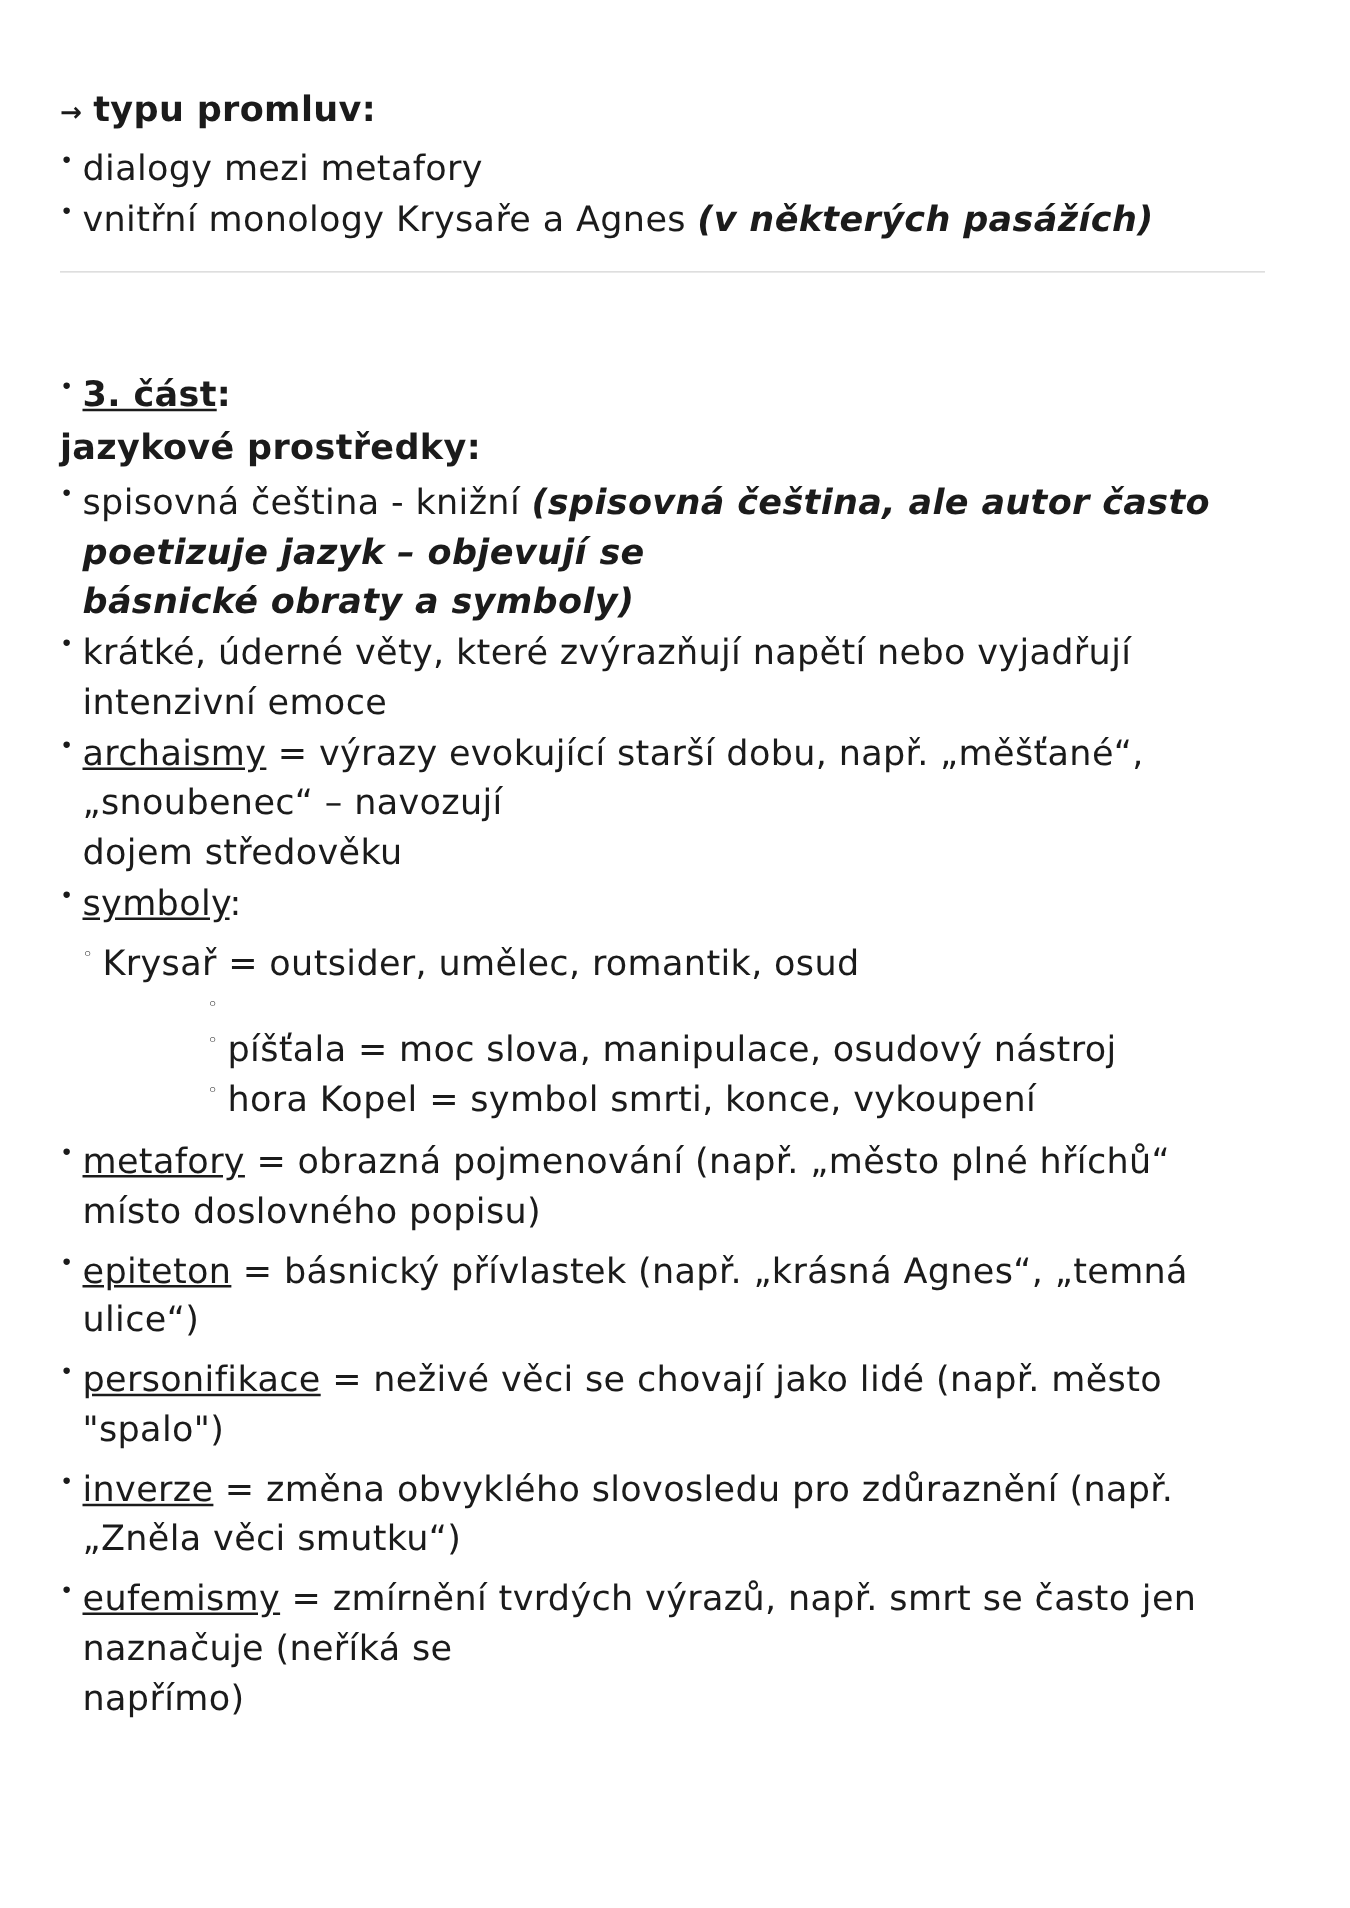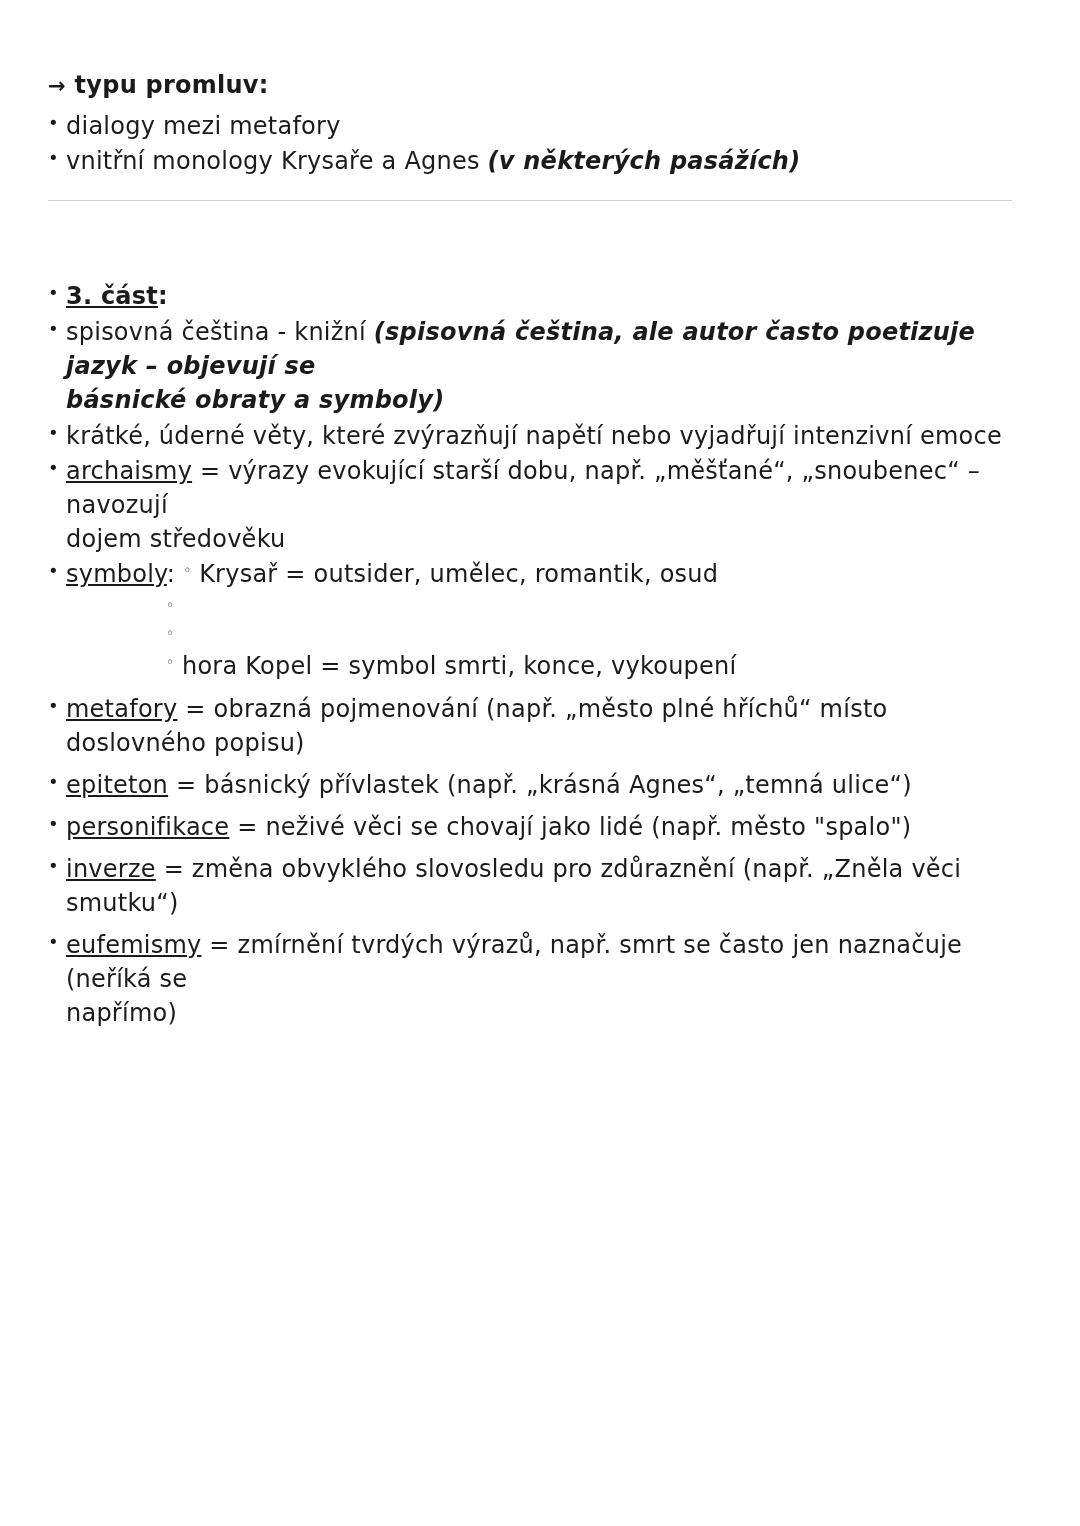--- a/index.html
+++ b/index.html
@@ -23,21 +23,21 @@
     padding: 0;
     box-sizing: border-box;
   }
   .content {
     position: absolute;
     left: 48px;
     top: 68px;
     width: 964px;
   }
   .line {
-    font-size: 24px;
+    font-size: 28px;
     line-height: 1.42;
     color: #1b1b1b;
     letter-spacing: 0.01em;
   }
   .bold { font-weight: 700; }
   .italic { font-style: italic; font-weight: bold; }
   .underline { text-decoration: underline; text-underline-offset: 2px; }
 
   
   .arrow-row {
@@ -83,20 +83,21 @@
   }
   .sub-head {
     margin-bottom: 4px;
   }
 
   
   .sym-row {
     display: flex;
     align-items: flex-start;
     gap: 8px;
+    flex-direction: column;
   }
   .sym-label {
     flex: 0 0 auto;
   }
   .sym-list {
     flex: 1 1 auto;
   }
   .circ-row {
     display: flex;
     align-items: flex-start;
@@ -139,20 +140,21 @@
 
     <hr class="rule">
 
     <div class="gap-big"></div>
 
     <div class="bullet-row sec-head">
       <span class="bullet-dot">•</span>
       <span class="line bullet-text"><span class="bold underline">3. část</span><span class="bold">:</span></span>
     </div>
 
+    <div class="line bold sub-head">jazykové prostředky:</div>
 
     <div class="bullet-row">
       <span class="bullet-dot">•</span>
       <span class="line bullet-text">
         <span>spisovná čeština - knižní </span><span class="italic">(spisovná čeština, ale autor často poetizuje jazyk – objevují se</span>
         <div class="italic">básnické obraty a symboly)</div>
       </span>
     </div>
 
     <div class="bullet-row">
@@ -179,20 +181,21 @@
               <span class="line">Krysař = outsider, umělec, romantik, osud</span>
             </div>
           </span>
         </div>
         <div class="sym-sub-indent">
           <div class="circ-row">
             <span class="circ-dot">◦</span>
           </div>
           <div class="circ-row">
             <span class="circ-dot">◦</span>
+            <span class="line">píšťala = moc slova, manipulace, osudový nástroj</span>
           </div>
           <div class="circ-row">
             <span class="circ-dot">◦</span>
             <span class="line">hora Kopel = symbol smrti, konce, vykoupení</span>
           </div>
         </div>
       </span>
     </div>
 
     <div class="item-spacer"></div>

